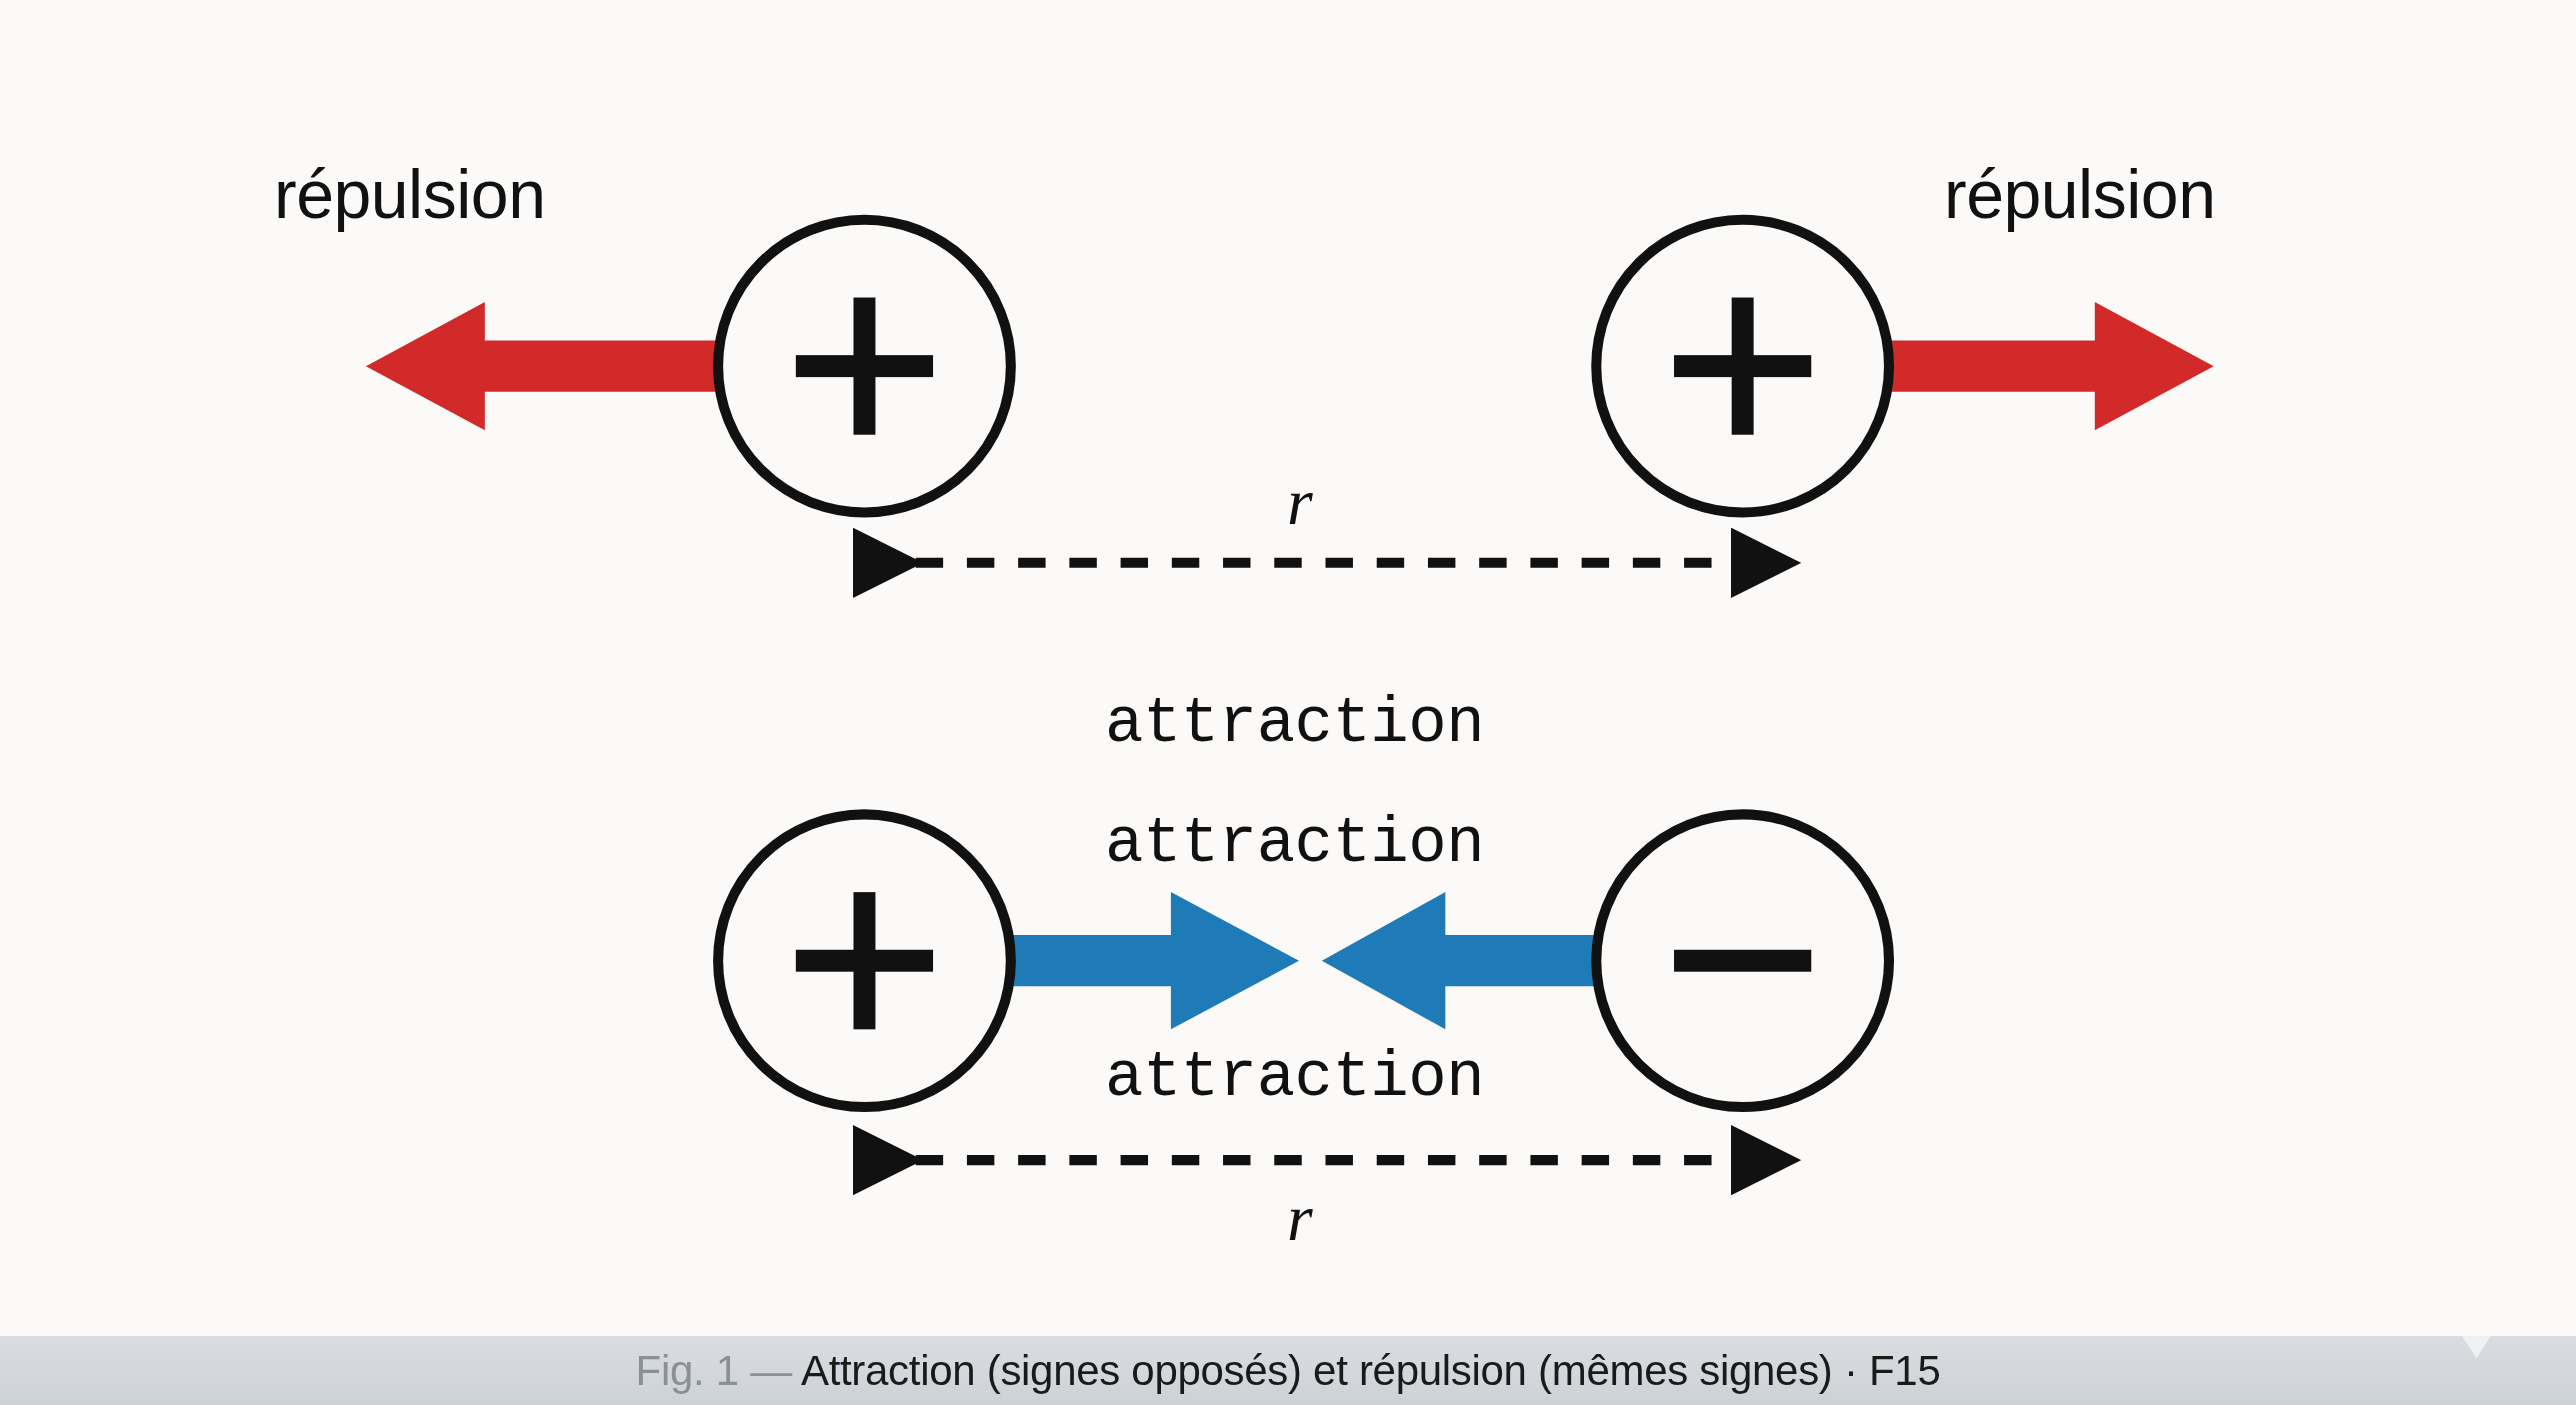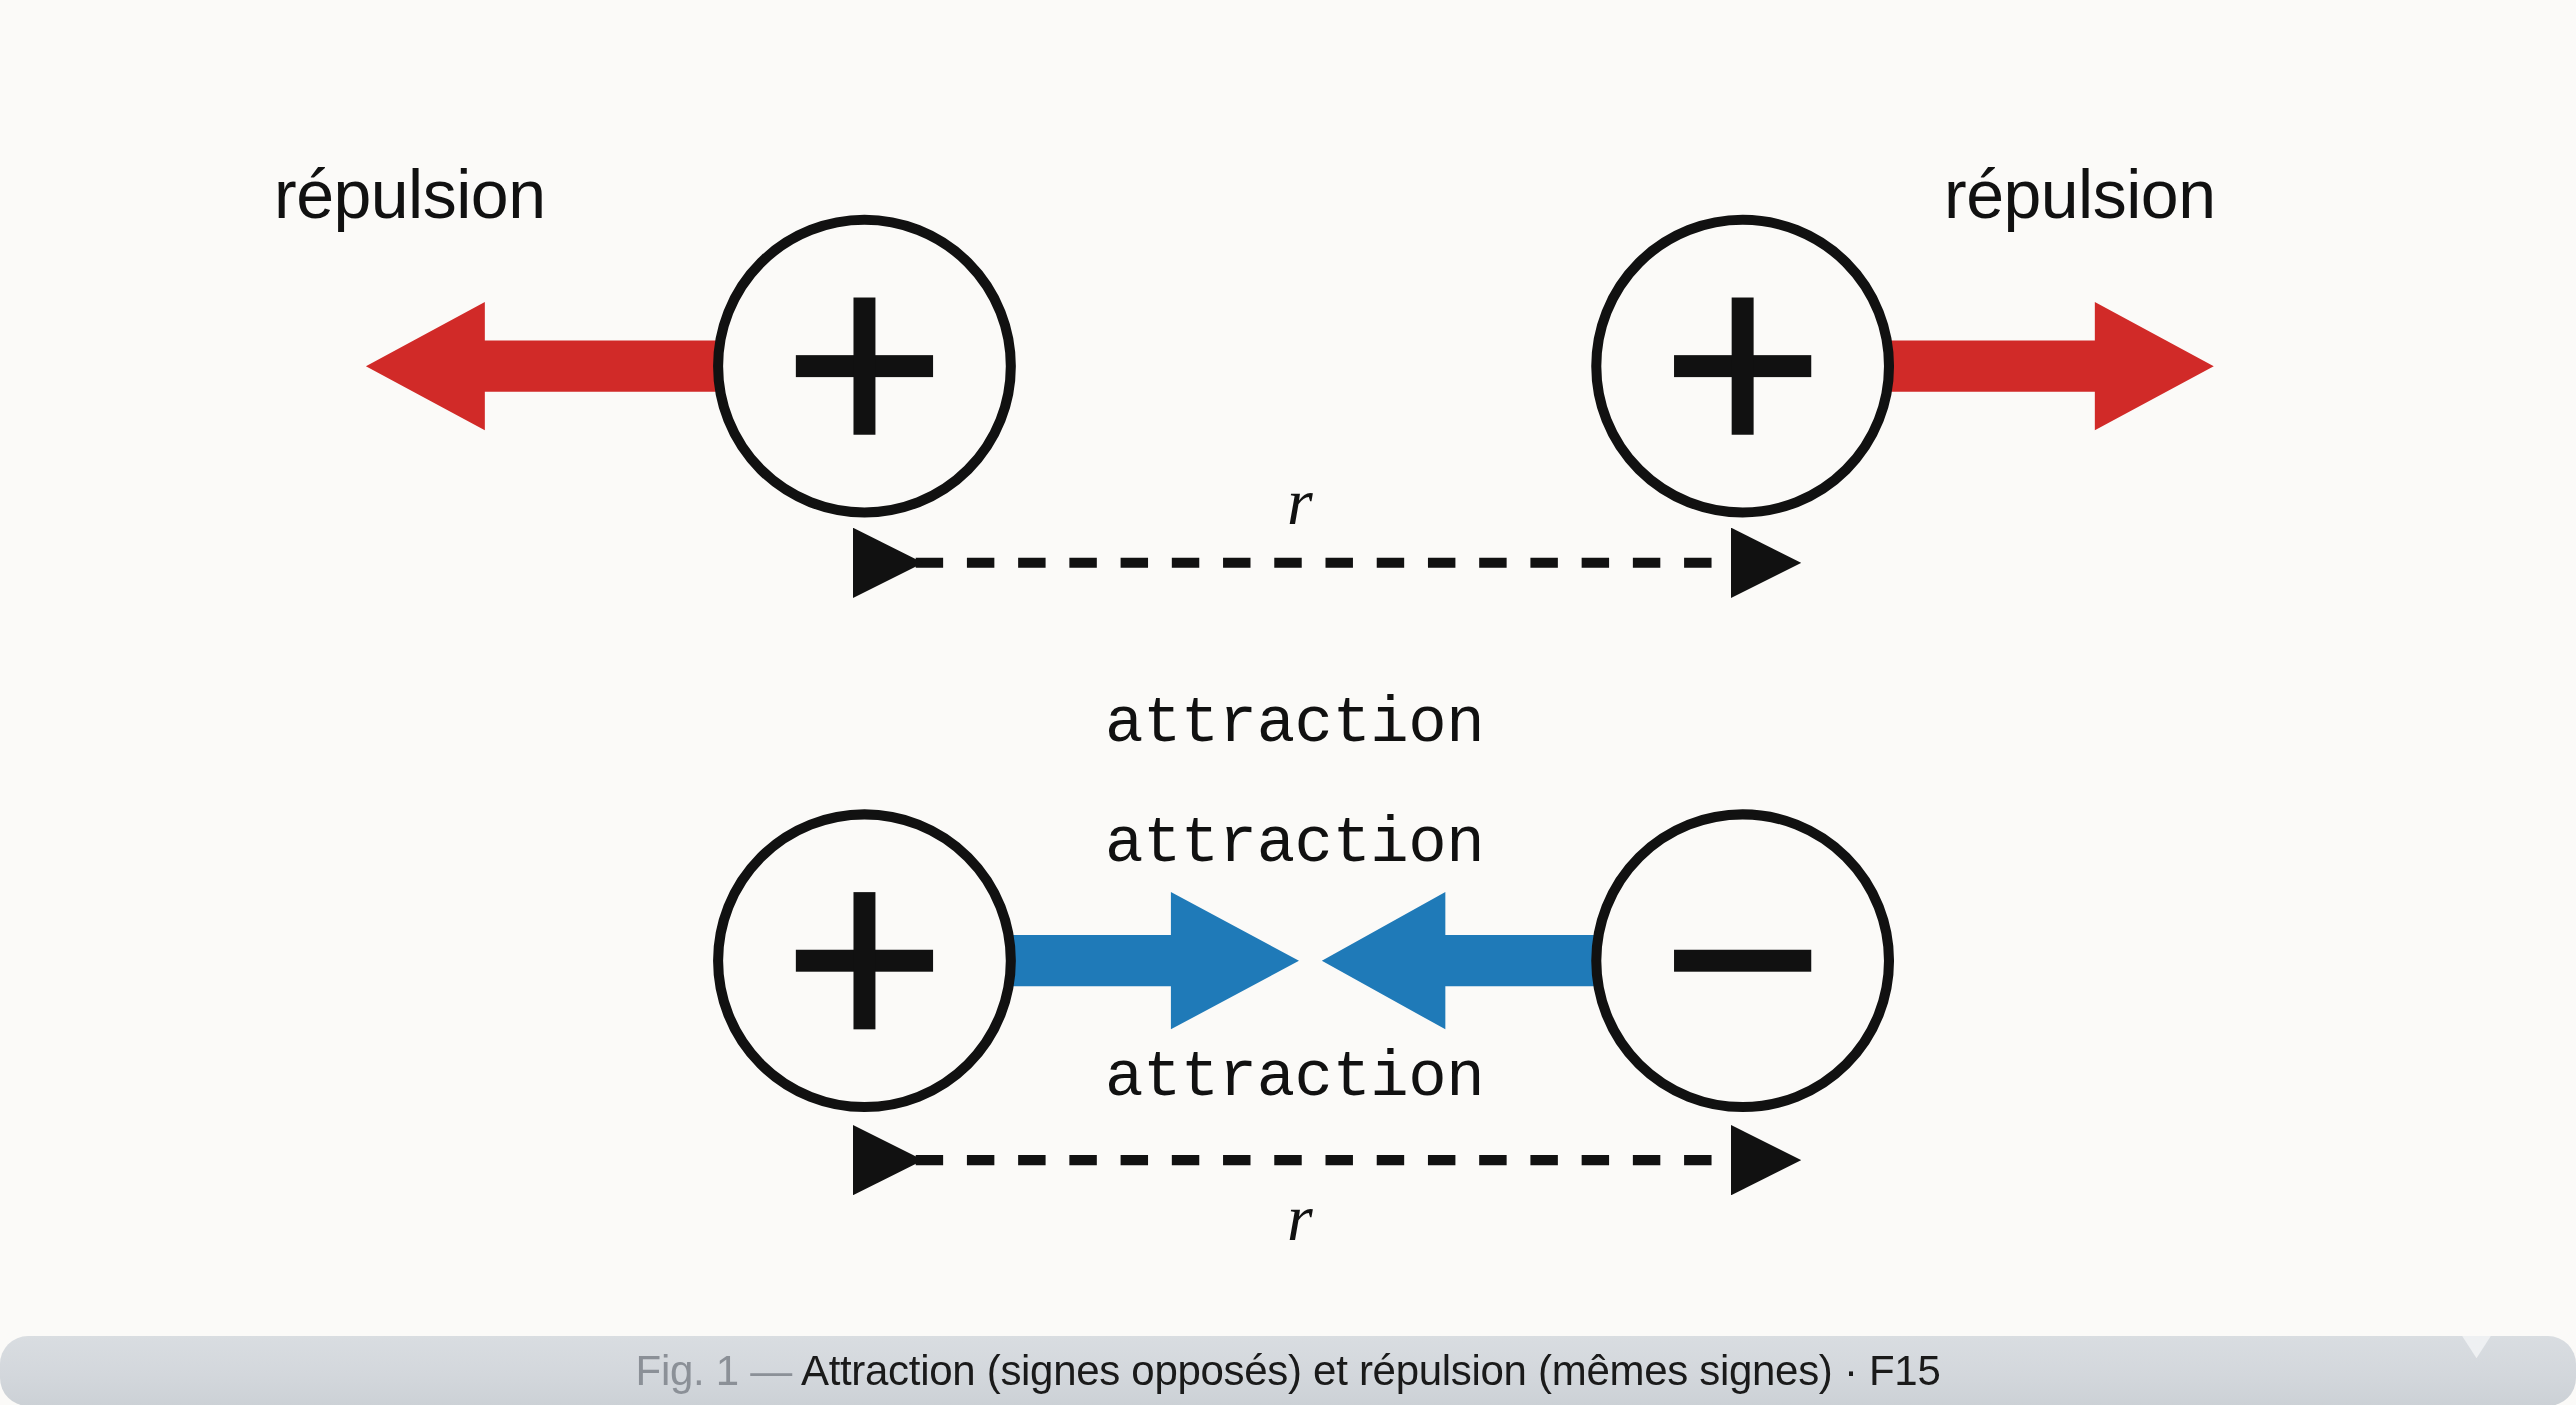--- a/index.html
+++ b/index.html
@@ -76,21 +76,20 @@
     position: absolute;
     left: 0;
     top: 1336px;
     width: 2576px;
     height: 70px;
     background: linear-gradient(180deg, #d9dde1 0%, #d3d7dc 55%, #ccd1d6 100%);
     display: flex;
     align-items: center;
     justify-content: center;
     overflow: hidden;
-    border-radius: 28px;
   }
   .caption-notch {
     position: absolute;
     top: -1.8px;
     left: 2461px;
     width: 31px;
     height: 24px;
     background: #eef0f2;
     clip-path: polygon(0% 0%, 100% 0%, 50% 100%);
   }

